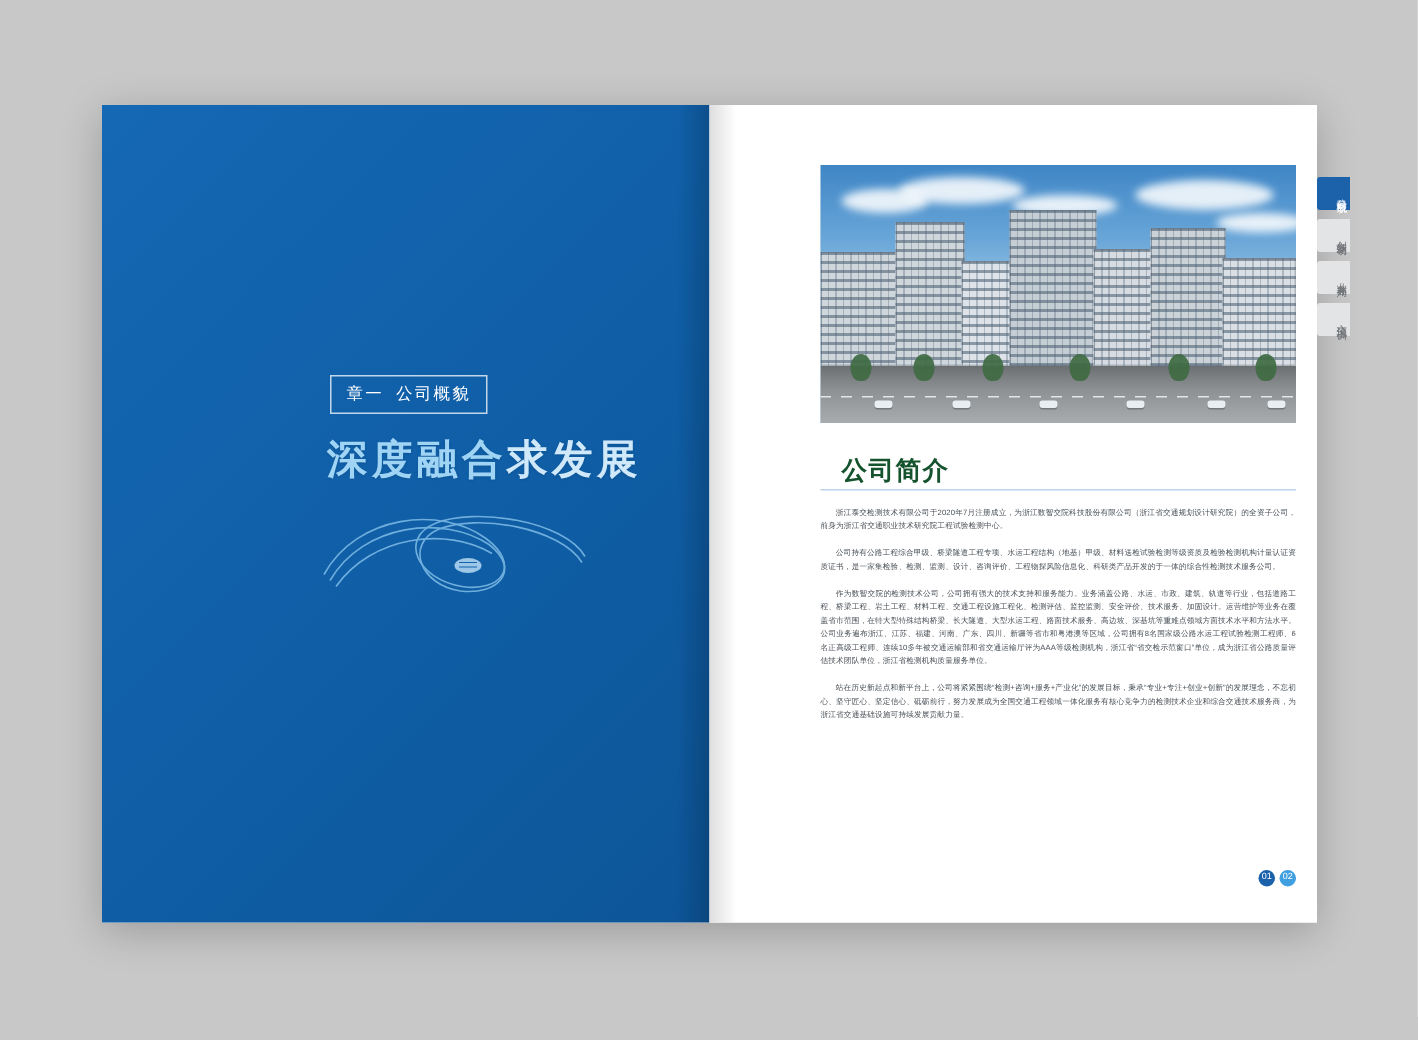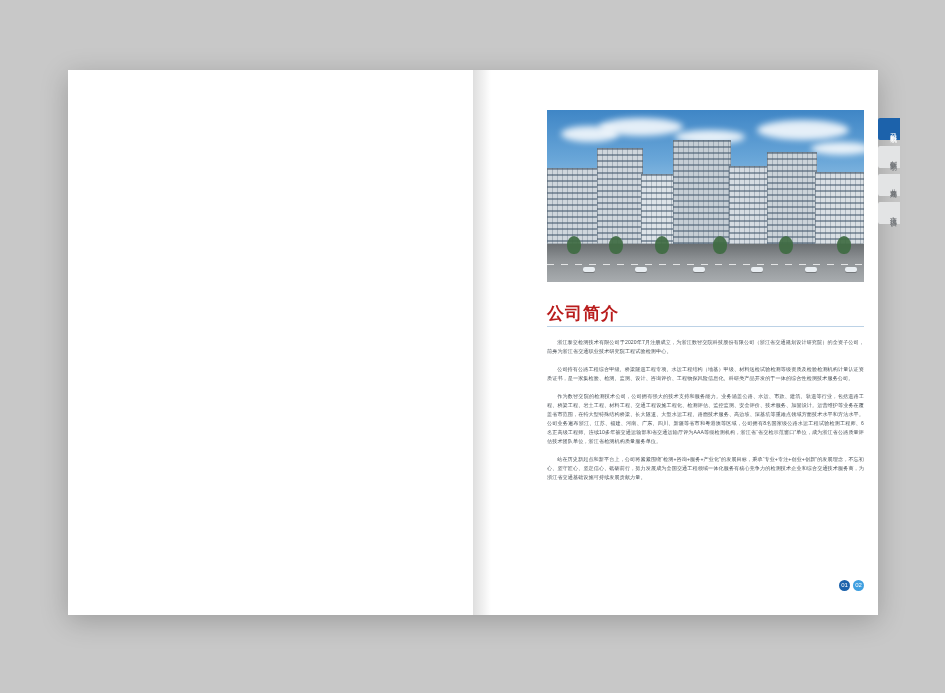--- a/index.html
+++ b/index.html
@@ -164,23 +164,23 @@
   #road-line {
     position: absolute;
     left: 0; bottom: 10%;
     width: 100%; height: 1px;
     background: repeating-linear-gradient(to right, rgba(255,255,255,0.75) 0 7px, rgba(255,255,255,0) 7px 14px);
   }
 
   
   #section-heading {
     position: absolute;
-    left: 74px;
+    left: 88px;
     top: 232px;
-    color: #b91c1c;
+    color: #14532d;
     font-size: 17px;
     font-weight: bold;
     letter-spacing: 1px;
   }
   #heading-rule {
     position: absolute;
     left: 74px;
     top: 256px;
     width: 317px;
     height: 1px;
@@ -249,20 +249,46 @@
   .side-tab.active {
     background: #1c62ab;
     color: #ffffff;
   }
 </style>
 </head>
 <body>
 
 <div id="spread">
 
+  <div id="left-page">
+
+    <div id="chapter-tag">
+      <span class="num">章一</span><span>公司概貌</span>
+    </div>
+
+    <div id="cover-title">
+      <span>深度融合</span><span class="alt">求发展</span>
+    </div>
+
+    <svg id="cover-swoosh" viewBox="0 0 190 80">
+      <g fill="none" stroke="#8cc7ee" stroke-width="1.1" opacity="0.9">
+        <path d="M8 58 C 30 18, 86 12, 116 34 C 140 52, 126 70, 100 66 C 70 61, 58 34, 82 24 C 108 13, 168 22, 182 46"></path>
+        <path d="M12 62 C 34 24, 88 18, 118 38 C 140 55, 124 72, 99 69 C 72 65, 62 38, 84 28 C 110 17, 166 27, 180 50"></path>
+        <path d="M16 66 C 40 32, 90 26, 120 44"></path>
+      </g>
+      <g fill="#bfe0f6" opacity="0.95">
+        <ellipse cx="104" cy="52" rx="9" ry="5"></ellipse>
+      </g>
+      <g stroke="#1263ad" stroke-width="0.8" fill="none">
+        <path d="M98 50 L110 50 M98 53 L110 53"></path>
+      </g>
+    </svg>
+
+    <div id="left-gutter"></div>
+  </div>
 
   <div id="right-page">
     <div id="right-gutter"></div>
 
     <div id="hero-photo">
       <div id="hero-sky"></div>
       <div class="cloud" style="left:14px;  top:16px;  width:58px; height:16px;"></div>
       <div class="cloud" style="left:52px;  top:8px;   width:84px; height:18px;"></div>
       <div class="cloud" style="left:128px; top:20px;  width:70px; height:14px;"></div>
       <div class="cloud" style="left:210px; top:10px;  width:92px; height:20px;"></div>

